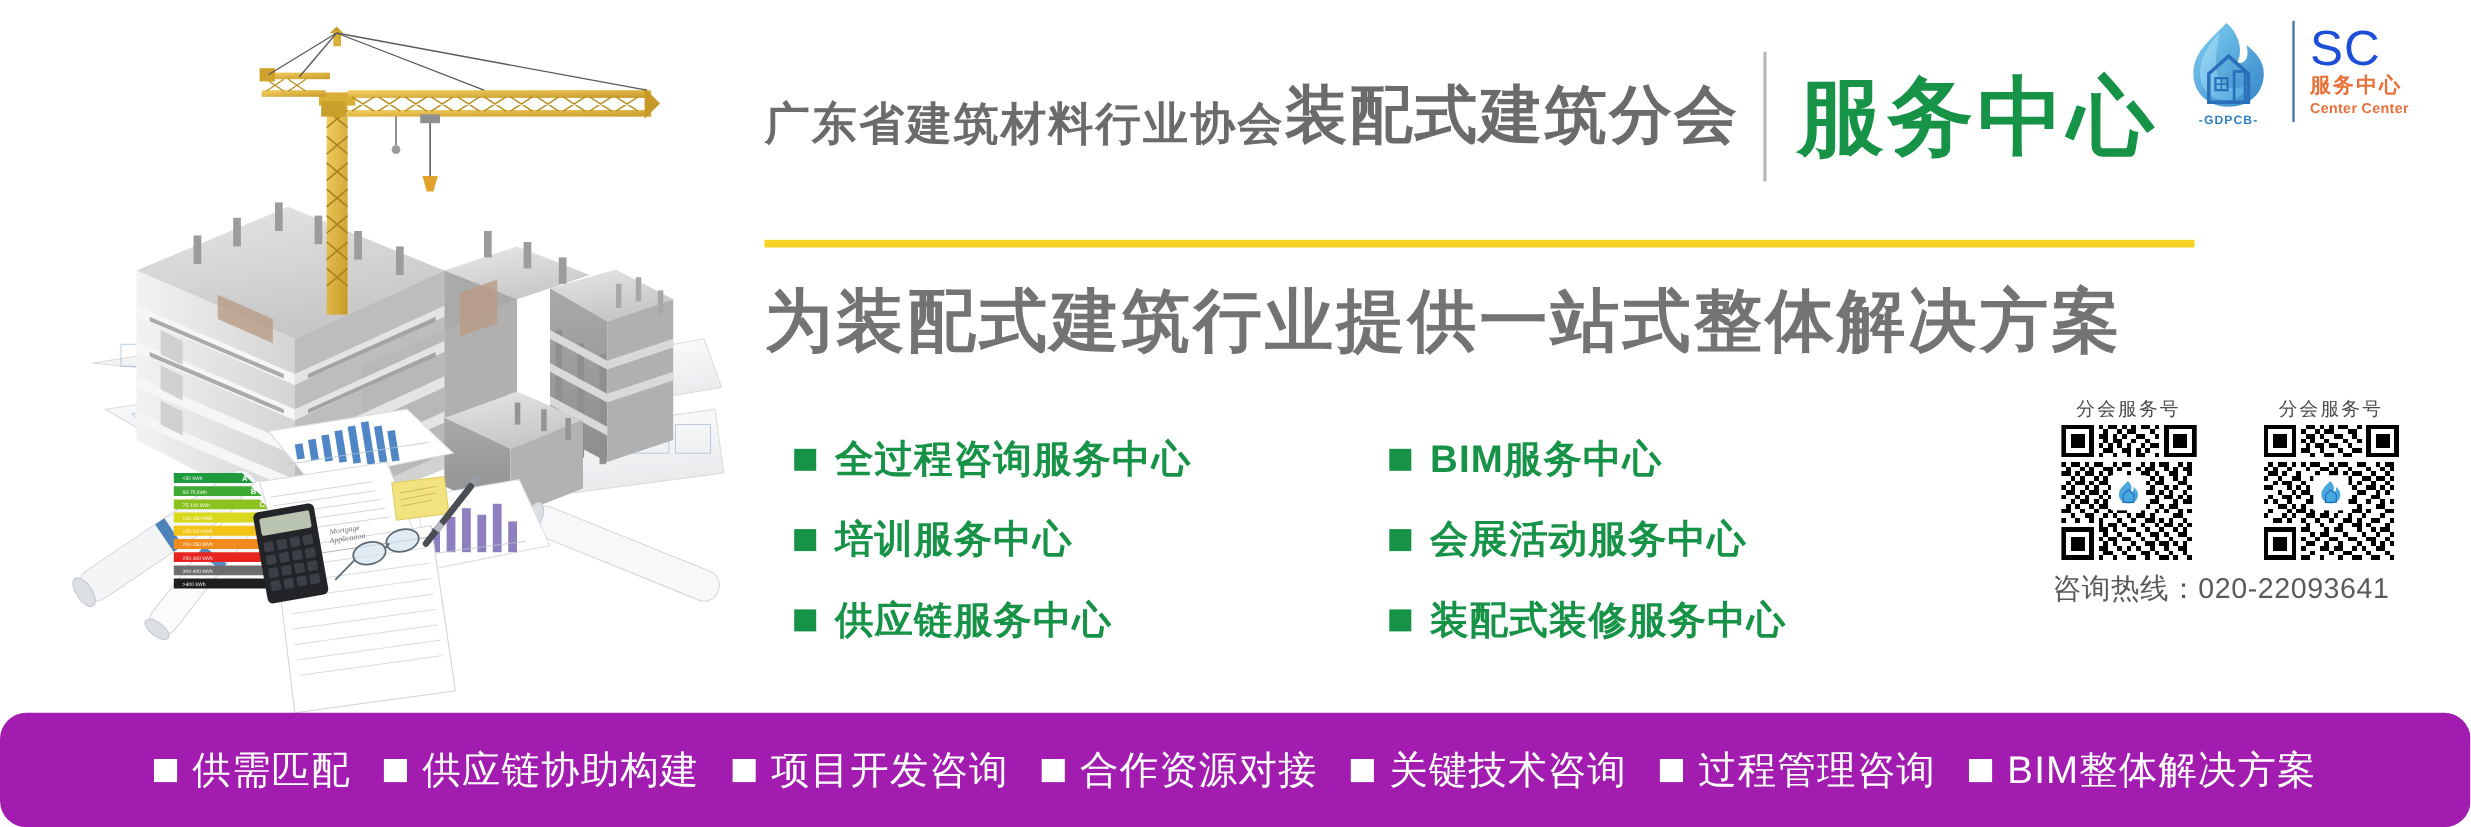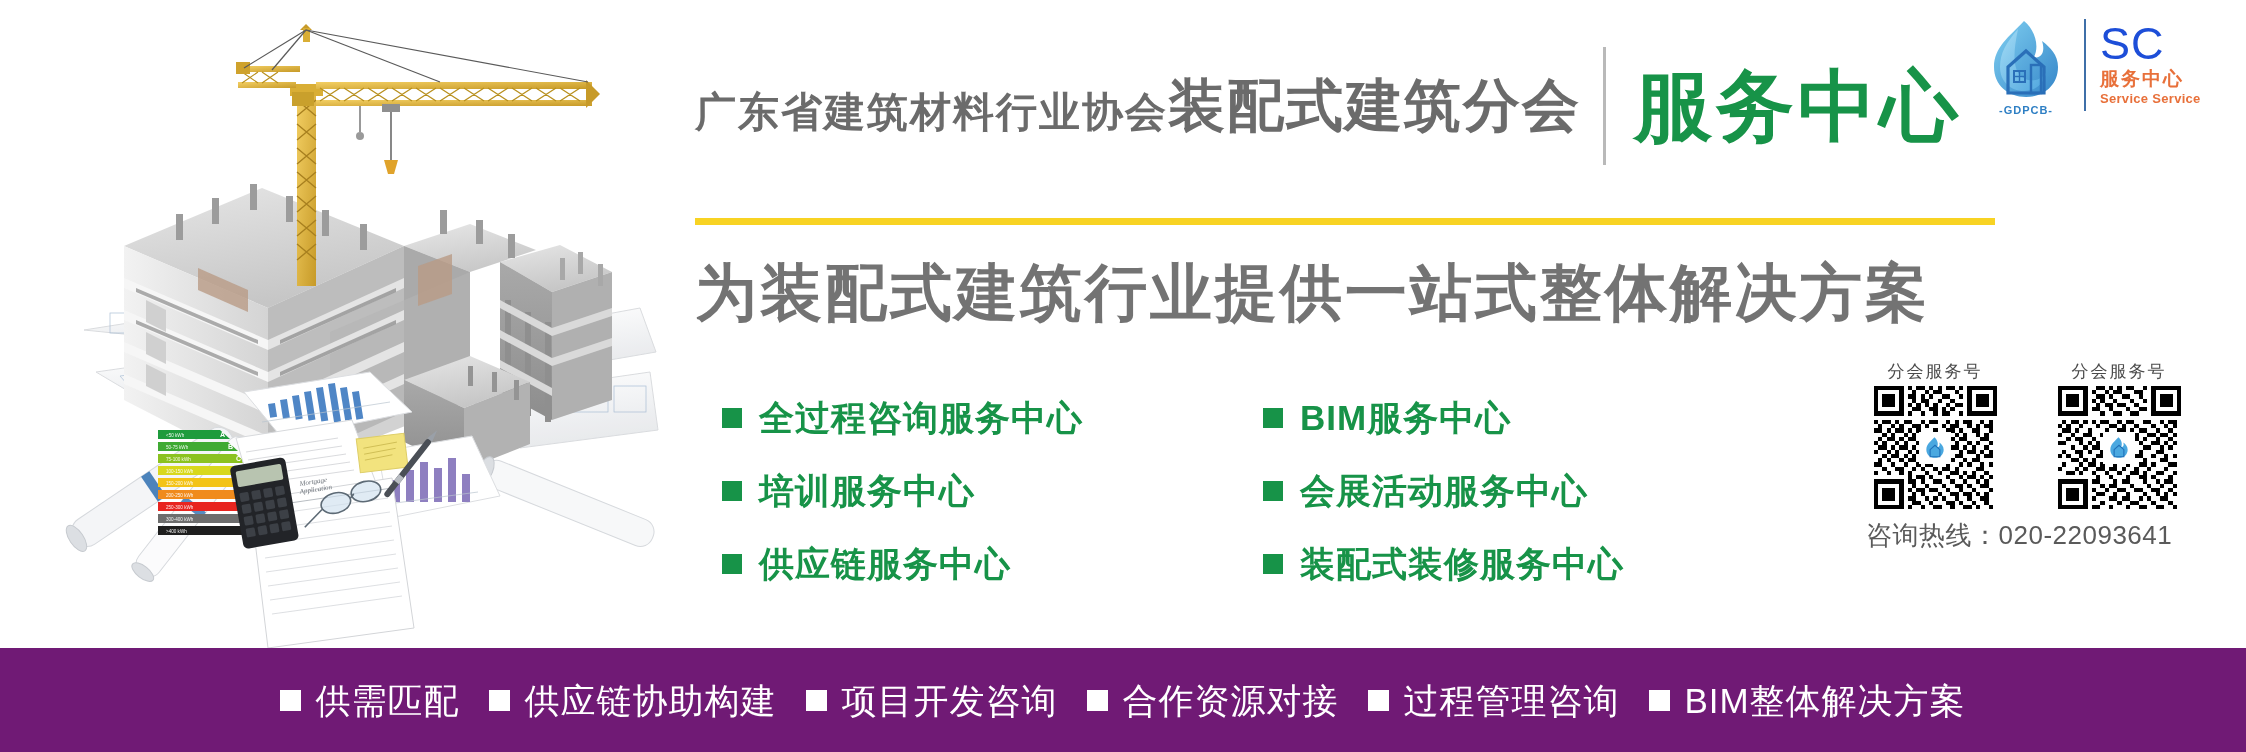--- a/index.html
+++ b/index.html
@@ -138,22 +138,22 @@
   }
   .hotline {
     margin-top:9px; margin-left:6px;
     font-size:26px; color:#5a5a5a; letter-spacing:0.5px;
     white-space:nowrap;
   }
 
   
   .greenbar {
     position:absolute; left:0; top:648px;
-    width:2246px; height:104px; background:#701a75;
-    display:flex; align-items:center; justify-content:center;
+    width:2246px; height:104px; background:#a21caf;
+    display:flex; align-items:center; justify-content:center;border-radius:24px;
   }
   .gb-items { display:flex; align-items:center; gap:30px; }
   .gb-item { display:flex; align-items:center; gap:14px; white-space:nowrap; }
   .gb-bullet { width:21px; height:21px; background:#ffffff; flex:none; display:block; }
   .gb-label {
     font-size:35px; color:#ffffff; letter-spacing:1px; line-height:1;
   }
 </style>
 </head>
 <body>
@@ -583,21 +583,21 @@
         <line x1="41.5" y1="56" x2="41.5" y2="67" stroke="#2a6fb8" stroke-width="1.4"></line>
         <line x1="36" y1="61.5" x2="47" y2="61.5" stroke="#2a6fb8" stroke-width="1.4"></line>
         <rect x="53" y="50" width="10" height="28" fill="none" stroke="#2a6fb8" stroke-width="2.4"></rect>
       </svg>
       <div class="logo-gdpcb">-GDPCB-</div>
     </div>
     <div class="logo-vdiv"></div>
     <div class="logo-text">
       <div class="logo-sc">SC</div>
       <div class="logo-cn">服务中心</div>
-      <div class="logo-en">Service Service</div>
+      <div class="logo-en">Center Center</div>
     </div>
   </div>
 
   <div class="qrblock">
     <div class="qrrow">
 
       <div class="qrcell">
         <div class="qrcap">分会服务号</div>
         <div class="qrimg">
           <svg width="123" height="123" viewBox="0 0 29 29" shape-rendering="crispEdges" style="margin:0 auto;display:block">
@@ -1066,20 +1066,24 @@
       <div class="gb-item">
         <span class="gb-bullet"></span>
         <span class="gb-label">项目开发咨询</span>
       </div>
       <div class="gb-item">
         <span class="gb-bullet"></span>
         <span class="gb-label">合作资源对接</span>
       </div>
       <div class="gb-item">
         <span class="gb-bullet"></span>
+        <span class="gb-label">关键技术咨询</span>
+      </div>
+      <div class="gb-item">
+        <span class="gb-bullet"></span>
         <span class="gb-label">过程管理咨询</span>
       </div>
       <div class="gb-item">
         <span class="gb-bullet"></span>
         <span class="gb-label">BIM整体解决方案</span>
       </div>
     </div>
   </div>
 
 </div>

